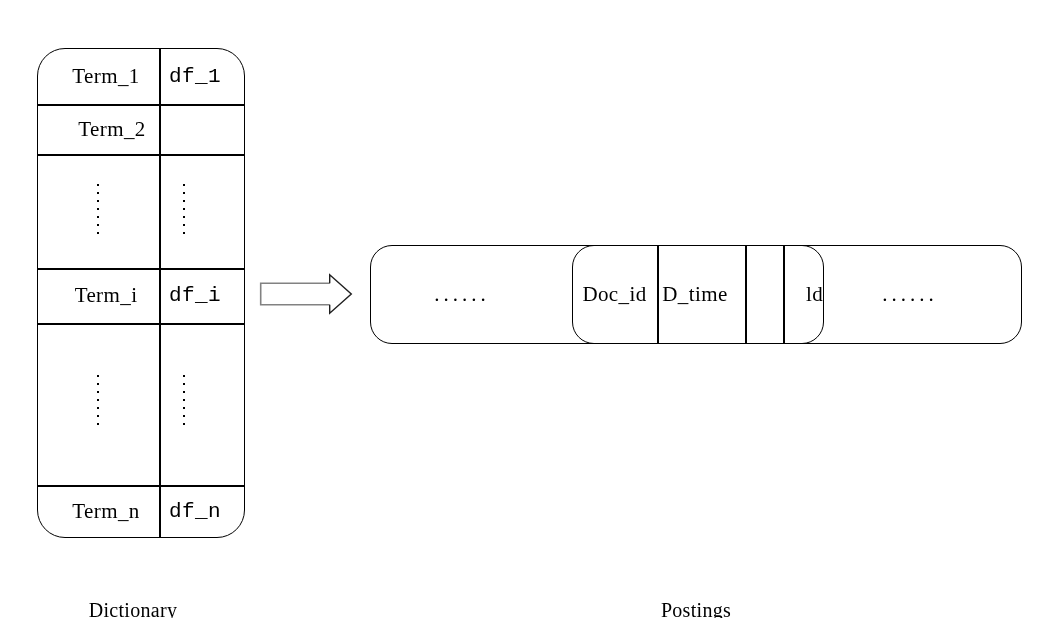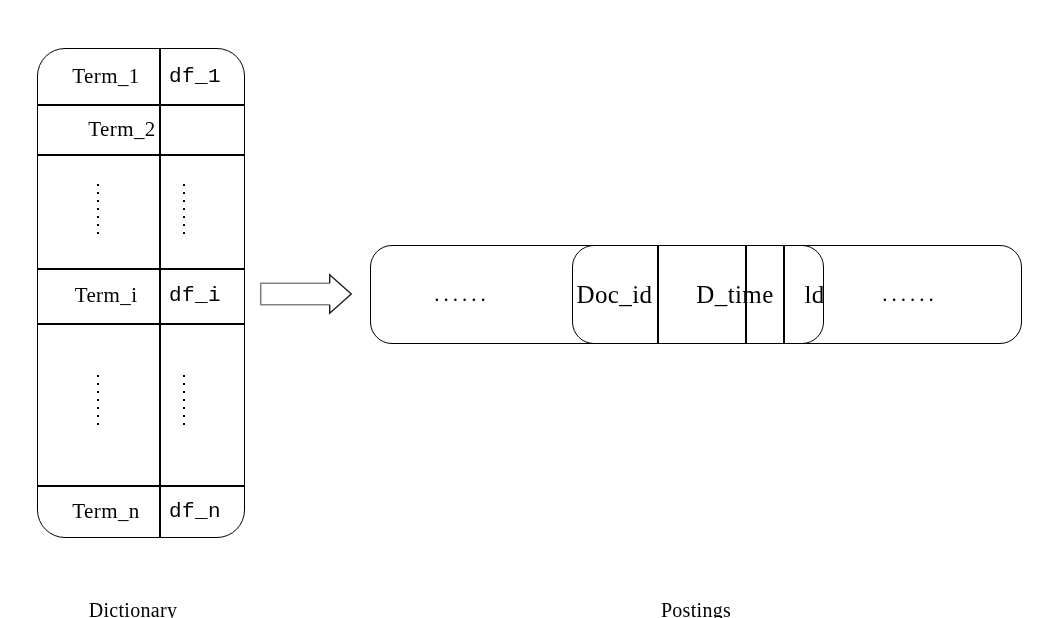--- a/index.html
+++ b/index.html
@@ -54,21 +54,21 @@
     border: 1.6px solid #000; border-radius: 22px;
     box-sizing: border-box; background: transparent;
   }
   .post-vline {
     position: absolute; top: 213px; height: 99px;
     width: 1.6px; background: #000;
   }
   .post-cell {
     position: absolute; top: 213px; height: 99px;
     display: flex; align-items: center; justify-content: center;
-    font-size: 25px; letter-spacing: 0.4px; white-space: nowrap;
+    font-size: 21px; letter-spacing: 0.4px; white-space: nowrap;
   }
   .ellipsis {
     position: absolute; top: 213px; height: 99px; width: 100px;
     display: flex; align-items: center; justify-content: center;
     font-size: 21px; letter-spacing: 4px; white-space: nowrap;
   }
 
   
   .arrow-svg { position: absolute; left: 258px; top: 240px; }
 
@@ -90,21 +90,21 @@
   <div class="dict-vline"></div>
   <div class="hline" style="top:72px"></div>
   <div class="hline" style="top:122px"></div>
   <div class="hline" style="top:236px"></div>
   <div class="hline" style="top:291px"></div>
   <div class="hline" style="top:453px"></div>
 
   <div class="cell" style="left:37px;top:16px;width:122px;height:56px;padding-left:8px">Term_1</div>
   <div class="cell col2" style="left:159px;top:16px;width:86px;height:56px">df_1</div>
 
-  <div class="cell" style="left:37px;top:72px;width:122px;height:50px;padding-left:24px">Term_2</div>
+  <div class="cell" style="left:37px;top:72px;width:122px;height:50px;padding-left:14px">Term_2</div>
 
   <div class="vdots" style="left:97px;top:152px"></div>
   <div class="vdots" style="left:183px;top:152px"></div>
 
   <div class="cell" style="left:37px;top:236px;width:122px;height:55px;padding-left:8px">Term_i</div>
   <div class="cell col2" style="left:159px;top:236px;width:80px;height:55px">df_i</div>
 
   <div class="vdots" style="left:97px;top:343px"></div>
   <div class="vdots" style="left:183px;top:343px"></div>
 
@@ -119,21 +119,21 @@
 
   <div class="post-outer"></div>
   <div class="post-inner"></div>
   <div class="post-vline" style="left:657px"></div>
   <div class="post-vline" style="left:745px"></div>
   <div class="post-vline" style="left:783px"></div>
 
   <div class="ellipsis" style="left:412px">......</div>
 
   <div class="post-cell" style="left:572px;width:85px">Doc_id</div>
-  <div class="post-cell" style="left:691px;width:88px">D_time</div>
+  <div class="post-cell" style="left:651px;width:88px">D_time</div>
   <div class="post-cell" style="left:783px;width:63px">ld</div>
 
   <div class="ellipsis" style="left:860px">......</div>
 
   <div class="caption caption-dict">Dictionary</div>
   <div class="caption caption-post">Postings</div>
 
 </div>
 
 </body></html>

